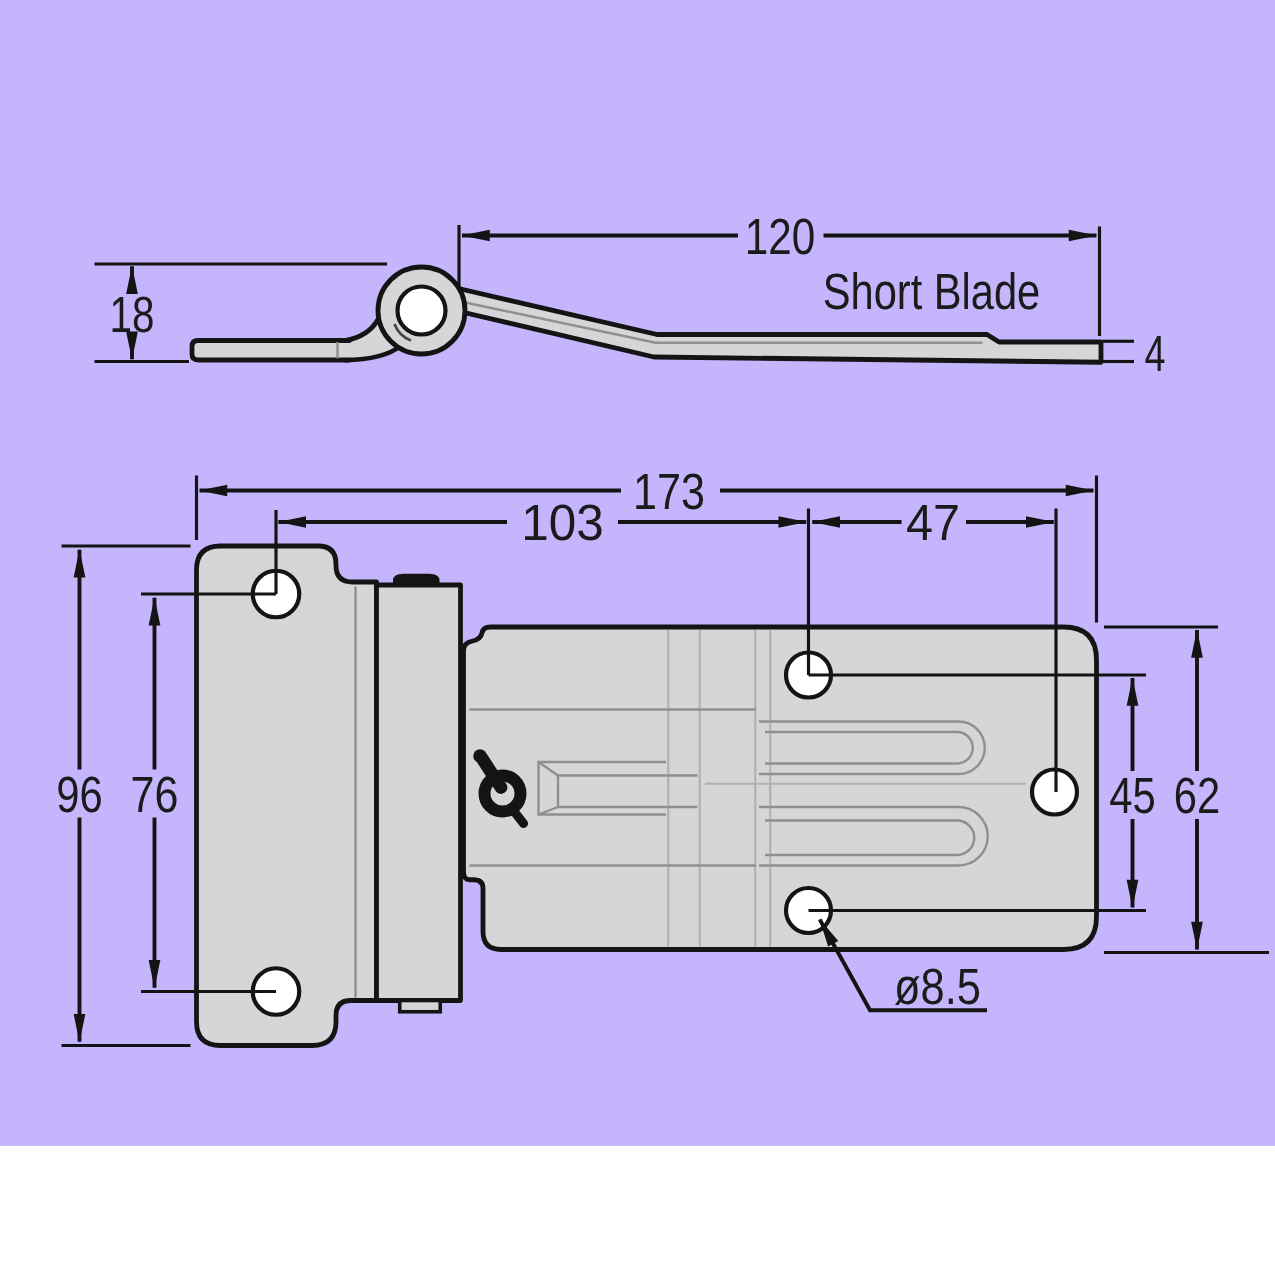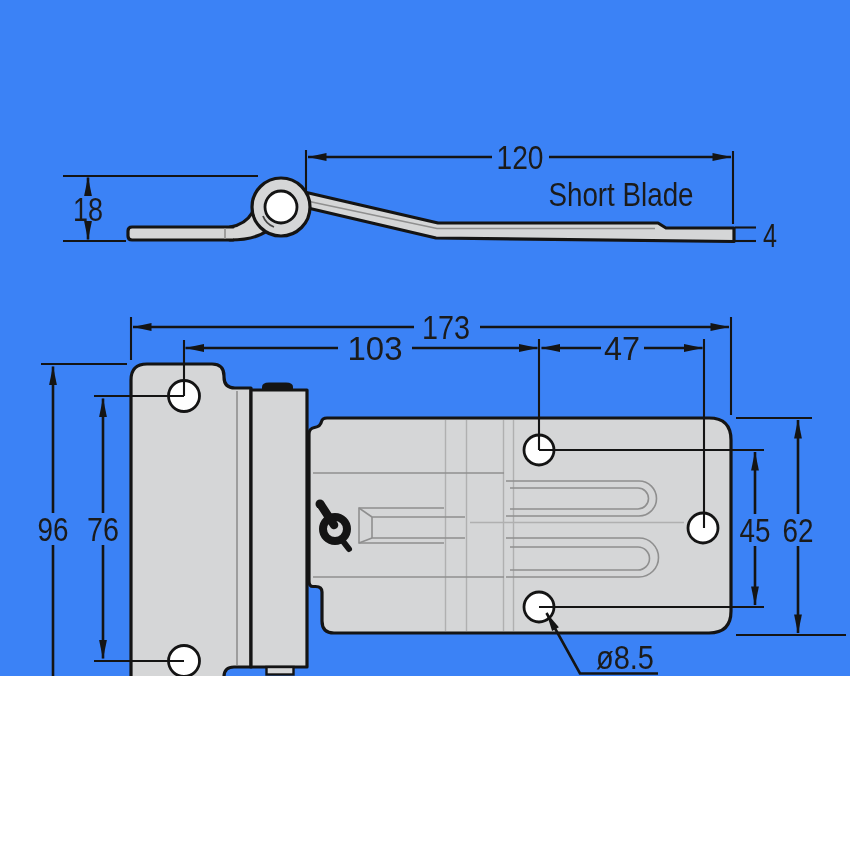--- a/index.html
+++ b/index.html
@@ -1,16 +1,16 @@
 <!DOCTYPE html>
 <html><head>
 <meta charset="utf-8">
 <style>
   html,body{margin:0;padding:0;background:#ffffff;}
-  .stage{width:850px;height:676px;position:relative;background:#3b82f6;overflow:hidden;}
+  .stage{width:850px;height:764px;position:relative;background:#c4b5fd;overflow:hidden;}
   svg{display:block;}
   .metal{fill:#d5d6d7;stroke:#141414;stroke-width:3.2;stroke-linejoin:round;}
   .metal-open{fill:none;stroke:#141414;stroke-width:3.2;stroke-linejoin:round;stroke-linecap:round;}
   .metal-fill{fill:#d5d6d7;stroke:none;}
   .hole{fill:#ffffff;stroke:#141414;stroke-width:2.8;}
   .dim{stroke:#141414;stroke-width:2.6;fill:none;}
   .ext{stroke:#141414;stroke-width:2.1;fill:none;}
   .thin{stroke:#8f8f8f;stroke-width:1.6;fill:none;}
   .thinner{stroke:#b0b0b0;stroke-width:1.4;fill:none;}
   .seam{stroke:#444;stroke-width:1.8;fill:none;}

